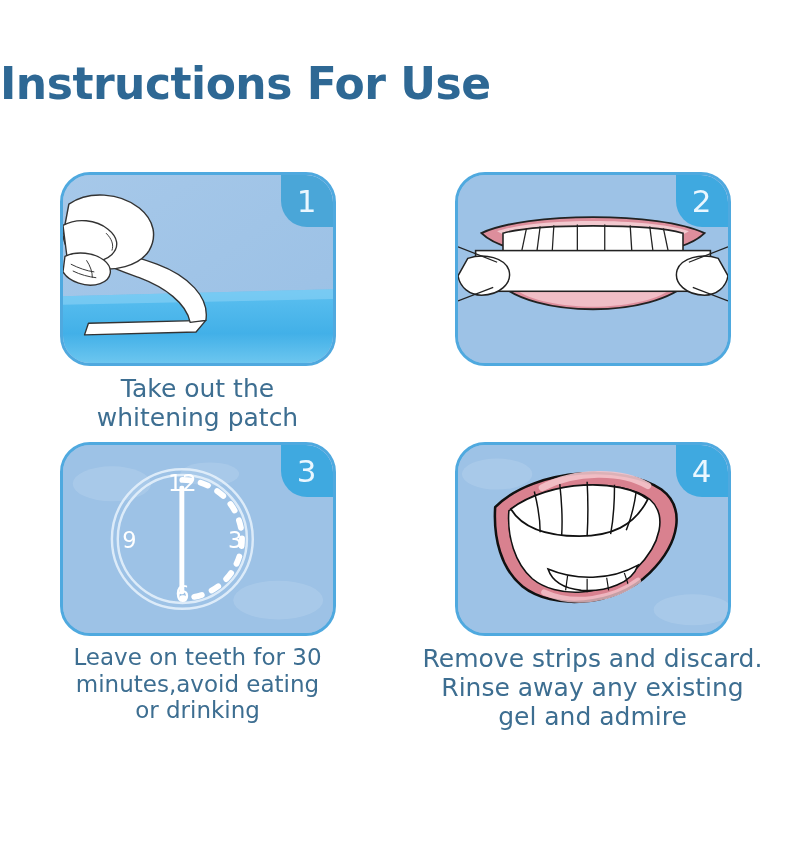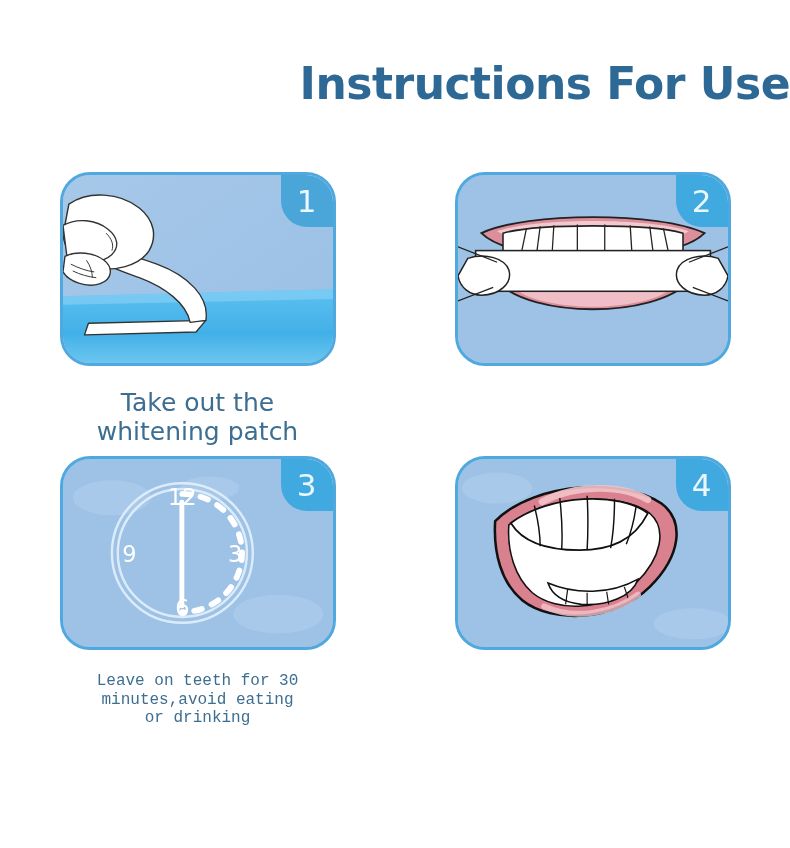--- a/index.html
+++ b/index.html
@@ -22,21 +22,21 @@
     position: relative;
     background: #ffffff;
   }
 
   
   .title {
     position: absolute;
     top: 62px;
     left: 0;
     width: 790px;
-    text-align: right;
+    text-align: left;
     font-family: "DejaVu Sans", "Liberation Sans", sans-serif;
     font-size: 44px;
     font-weight: bold;
     letter-spacing: -0.5px;
     color: #2e6894;
     line-height: 1.0;
     white-space: nowrap;
   }
 
   
@@ -92,30 +92,30 @@
     color: #eaf7ff;
     font-family: "DejaVu Sans", "Liberation Sans", sans-serif;
     font-size: 31px;
     font-weight: normal;
     line-height: 1;
     z-index: 5;
   }
   .badge.soft { background: #4aa6d8; }
 
   .caption {
-    margin-top: 22px;
+    margin-top: 8px;
     width: 360px;
     text-align: center;
     color: #3d6e91;
     font-size: 25px;
     line-height: 1.16;
     font-family: "DejaVu Sans", "Liberation Sans", sans-serif;
     white-space: pre-line;
   }
-  .caption.tight { font-size: 16px; font-family: Liberation Mono, monospace; }
+  .caption.tight { font-size: 23px; }
 </style>
 </head>
 <body>
 
 <div class="page">
 
   <div class="title">Instructions For Use</div>
 
   <div class="grid">
 
@@ -260,16 +260,19 @@
             <path d="M132,138 L132,152"></path>
             <path d="M152,137 L154,150"></path>
             <path d="M170,132 L174,144"></path>
           </g>
 
           <path d="M86,44 C120,26 168,26 194,42" fill="none" stroke="#f3c3ca" stroke-width="7" stroke-linecap="round" opacity="0.9"></path>
           <path d="M88,152 C118,166 158,160 184,140" fill="none" stroke="#f3c3ca" stroke-width="6" stroke-linecap="round" opacity="0.8"></path>
         </svg>
         <div class="badge">4</div>
       </div>
+      <div class="caption">Remove strips and discard.
+Rinse away any existing
+gel and admire</div>
     </div>
 
   </div>
 </div>
 
 </body></html>

